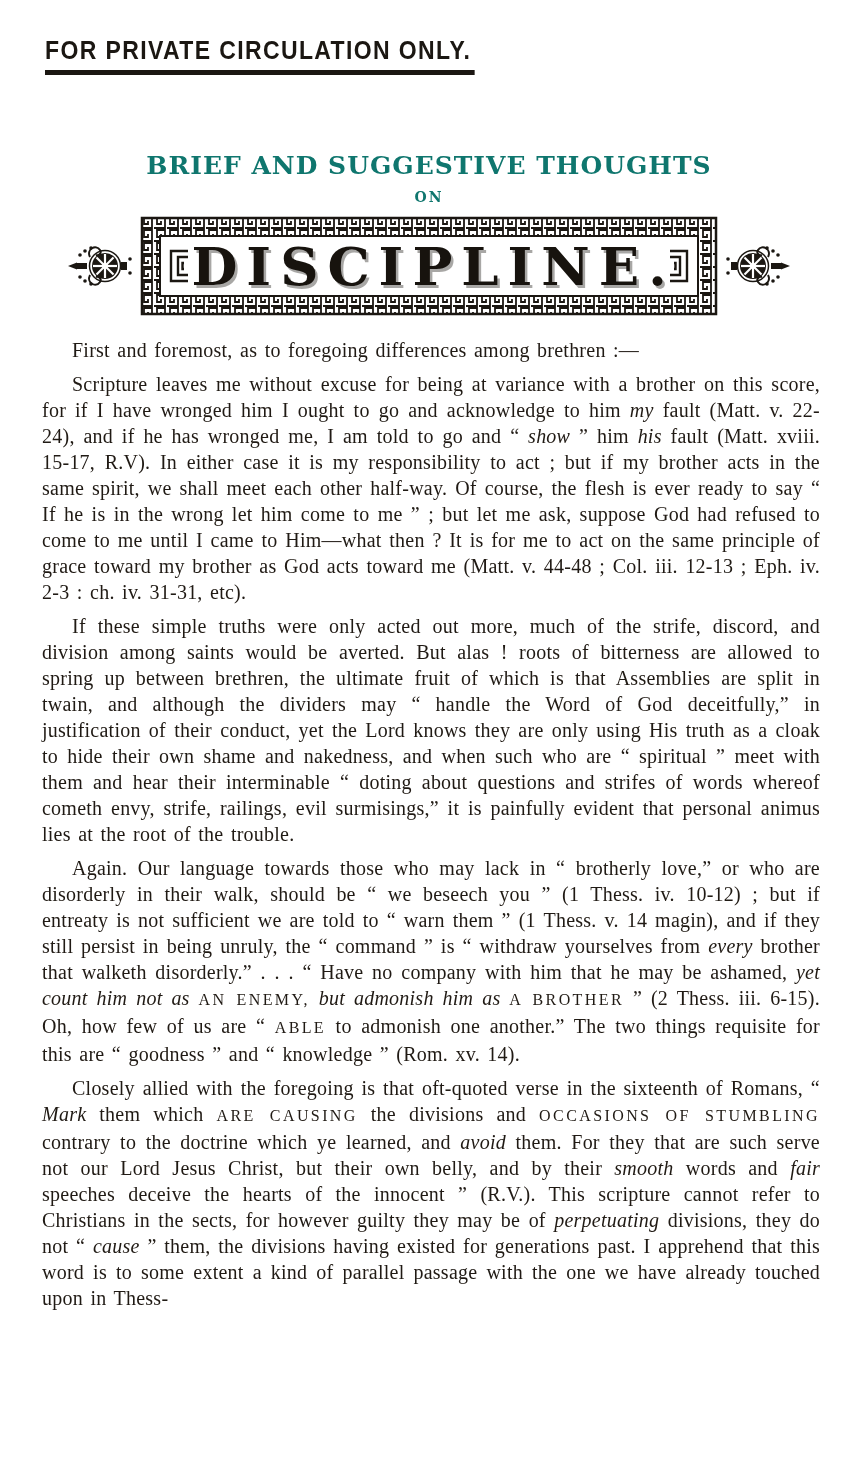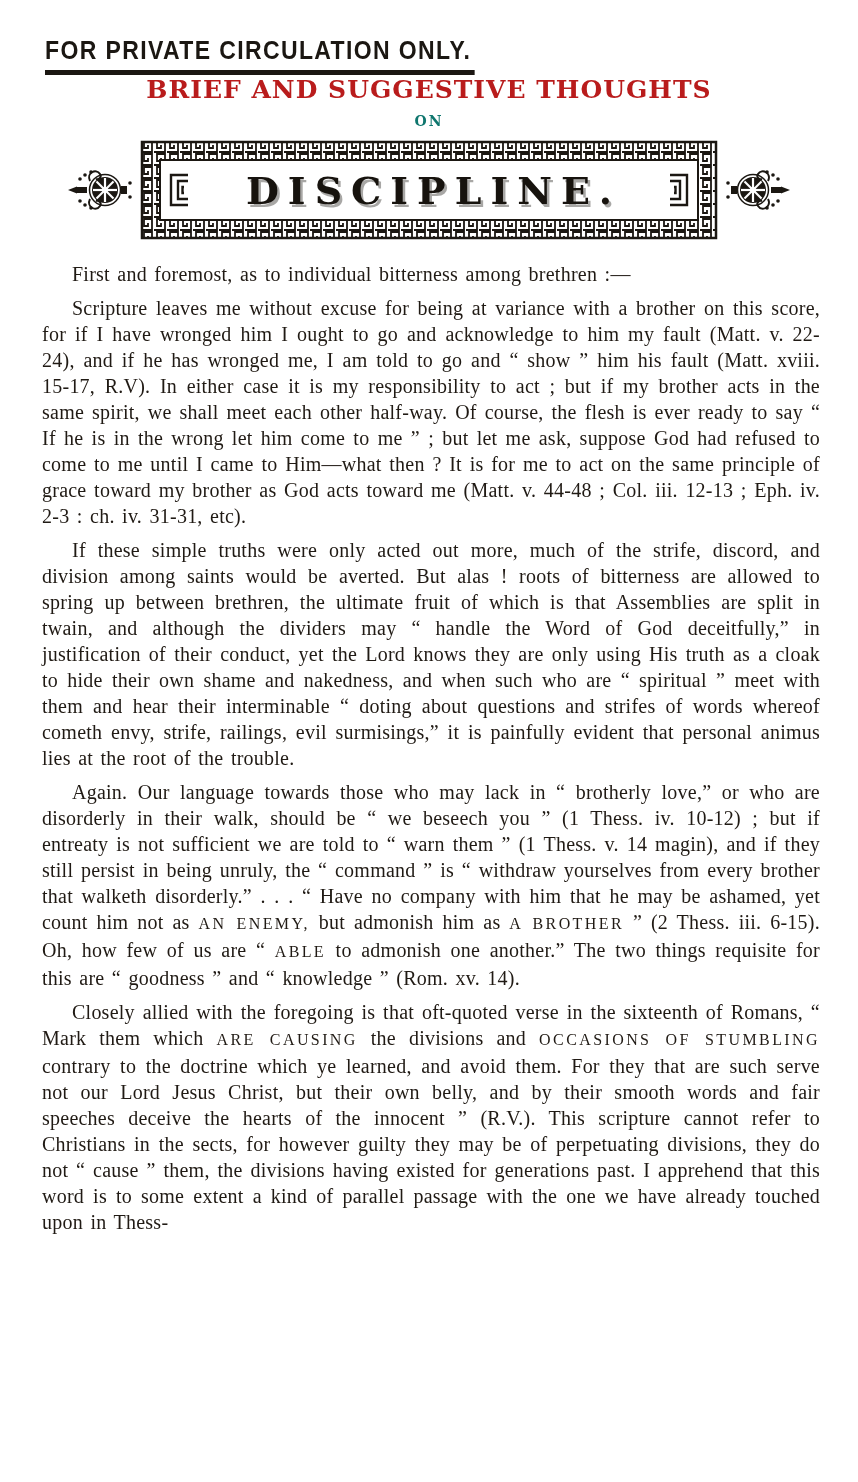--- a/index.html
+++ b/index.html
@@ -28,26 +28,27 @@
     font-size: 25px;
     letter-spacing: 1.5px;
     white-space: nowrap;
     transform: scaleX(0.92);
     transform-origin: left top;
     border-bottom: 5px solid #1b1712;
     padding: 0 4px 5px 0;
     color: #1b1712;
   }
   .doc-title {
+    margin-top: 76px;
     text-align: center;
     font-family: "DejaVu Serif", serif;
     font-weight: bold;
     font-size: 25px;
     letter-spacing: 1px;
-    color: #b91c1c;
+    color: #0f766e;
   }
   .title-on {
     margin-top: 9px;
     text-align: center;
     font-family: "DejaVu Serif", serif;
     font-weight: bold;
     font-size: 14px;
     letter-spacing: 2px;
     color: #0f766e;
   }
@@ -71,40 +72,40 @@
     width: 578px; height: 100px;
   }
   .banner-word {
     position: absolute;
     left: 0; top: 0; right: 0; bottom: 0;
     display: flex;
     align-items: center;
     justify-content: center;
     font-family: "DejaVu Serif", serif;
     font-weight: bold;
-    font-size: 38px;
+    font-size: 53px;
     letter-spacing: 9px;
     text-indent: 9px;
     color: #17130e;
     text-shadow: 2.5px 2.5px 0 rgba(27, 23, 18, 0.38);
   }
   .bodytext {
     margin: 21px 38px 0 42px;
     text-align: justify;
     font-size: 20px;
     line-height: 26px;
     letter-spacing: 0.012em;
     word-spacing: 0.11em;
     color: #201a14;
   }
   .bodytext p {
     margin: 0 0 8px 0;
     text-indent: 30px;
   }
-  .it { }
+  .it { font-style: italic; }
   .sc { font-size: 0.8em; letter-spacing: 0.15em; font-family: Liberation Serif, serif; }
 </style>
 </head>
 <body>
 
 <div class="page">
 
   <div class="notice">FOR PRIVATE CIRCULATION ONLY.</div>
 
   <div class="doc-title">BRIEF AND SUGGESTIVE THOUGHTS</div>
@@ -183,20 +184,20 @@
           <rect x="55" y="26" width="6" height="8" stroke="none"></rect>
           <circle cx="64" cy="23" r="1.8" stroke="none"></circle>
           <circle cx="64" cy="37" r="1.8" stroke="none"></circle>
         </g>
       </svg>
     </span>
 
   </div>
 
   <div class="bodytext">
-      <p><span>First and foremost, as to individual bitterness among brethren :—</span></p>
+      <p><span>First and foremost, as to foregoing differences among brethren :—</span></p>
       <p><span>Scripture leaves me without excuse for being at variance with a brother on this score, for if I have wronged him I ought to go and acknowledge to him </span><span class="it">my</span><span> fault (Matt. v. 22-24), and if he has wronged me, I am told to go and “ </span><span class="it">show</span><span> ” him </span><span class="it">his</span><span> fault (Matt. xviii. 15-17, R.V).  In either case it is my responsibility to act ; but if my brother acts in the same spirit, we shall meet each other half-way.  Of course, the flesh is ever ready to say “ If he is in the wrong let him come to me ” ; but let me ask, suppose God had refused to come to me until I came to Him—what then ?  It is for me to act on the same principle of grace toward my brother as God acts toward me (Matt. v. 44-48 ; Col. iii. 12-13 ; Eph. iv. 2-3 : ch. iv. 31-31, etc).</span></p>
       <p><span>If these simple truths were only acted out more, much of the strife, discord, and division among saints would be averted.  But alas ! roots of bitterness are allowed to spring up between brethren, the ultimate fruit of which is that Assemblies are split in twain, and although the dividers may “ handle the Word of God deceitfully,” in justification of their conduct, yet the Lord knows they are only using His truth as a cloak to hide their own shame and nakedness, and when such who are “ spiritual ” meet with them and hear their interminable “ doting about questions and strifes of words whereof cometh envy, strife, railings, evil surmisings,” it is painfully evident that personal animus lies at the root of the trouble.</span></p>
       <p><span>Again.  Our language towards those who may lack in “ brotherly love,” or who are disorderly in their walk, should be “ we beseech you ” (1 Thess. iv. 10-12) ; but if entreaty is not sufficient we are told to “ warn them ” (1 Thess. v. 14 magin), and if they still persist in being unruly, the “ command ” is “ withdraw yourselves from </span><span class="it">every</span><span> brother that walketh disorderly.”  .  .  .  “ Have no company with him that he may be ashamed, </span><span class="it">yet count him not as</span><span> </span><span class="sc">AN ENEMY,</span><span> </span><span class="it">but admonish him as</span><span> </span><span class="sc">A BROTHER</span><span> ” (2 Thess. iii. 6-15).  Oh, how few of us are “ </span><span class="sc">ABLE</span><span> to admonish one another.”  The two things requisite for this are “ goodness ” and “ knowledge ” (Rom. xv. 14).</span></p>
       <p><span>Closely allied with the foregoing is that oft-quoted verse in the sixteenth of Romans, “ </span><span class="it">Mark</span><span> them which </span><span class="sc">ARE CAUSING</span><span> the divisions and </span><span class="sc">OCCASIONS OF STUMBLING</span><span> contrary to the doctrine which ye learned, and </span><span class="it">avoid</span><span> them.  For they that are such serve not our Lord Jesus Christ, but their own belly, and by their </span><span class="it">smooth</span><span> words and </span><span class="it">fair</span><span> speeches deceive the hearts of the innocent ” (R.V.).  This scripture cannot refer to Christians in the sects, for however guilty they may be of </span><span class="it">perpetuating</span><span> divisions, they do not “ </span><span class="it">cause</span><span> ” them, the divisions having existed for generations past.  I apprehend that this word is to some extent a kind of parallel passage with the one we have already touched upon in Thess-</span></p>
     </div>
 
 </div>
 
 </body></html>

